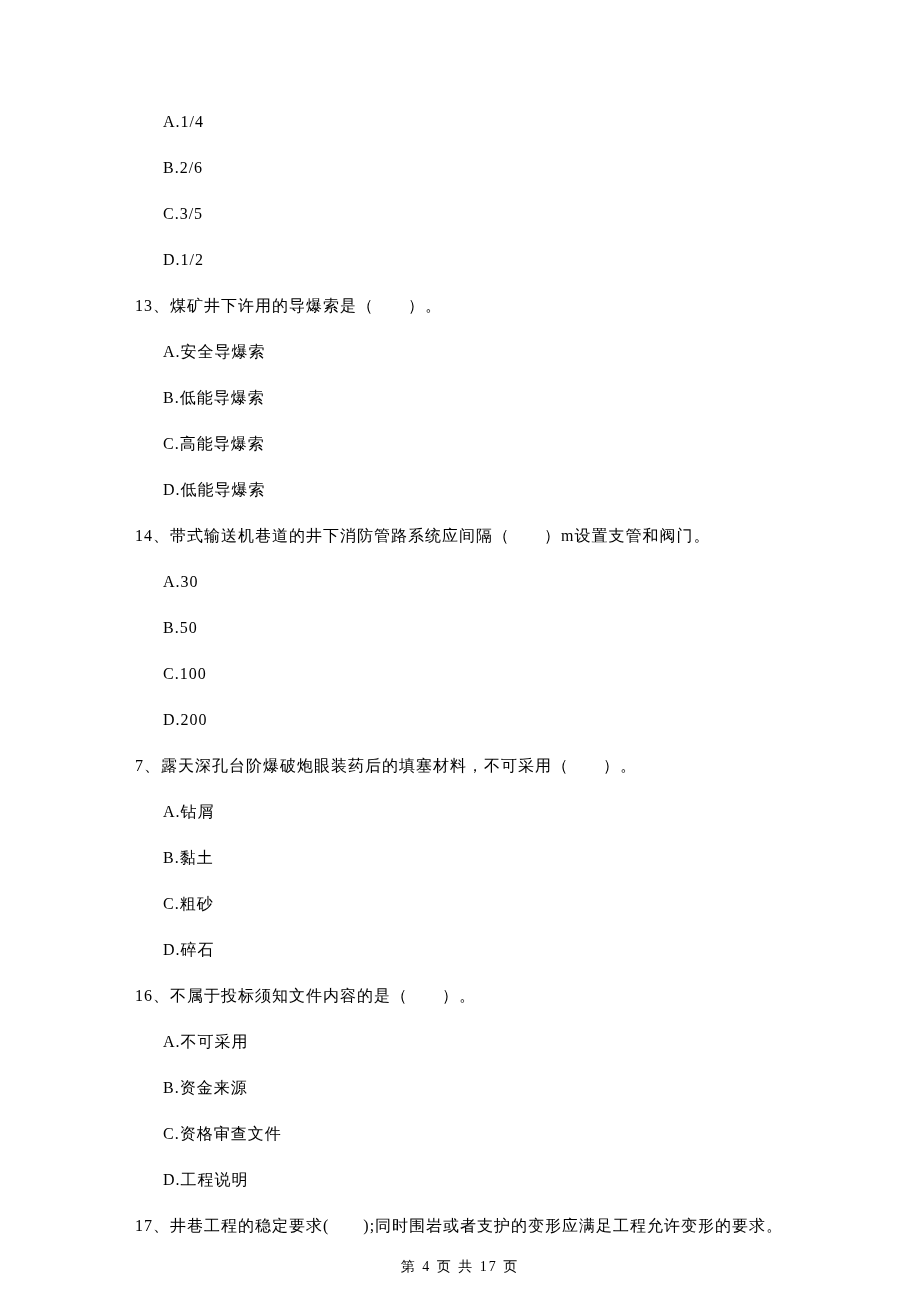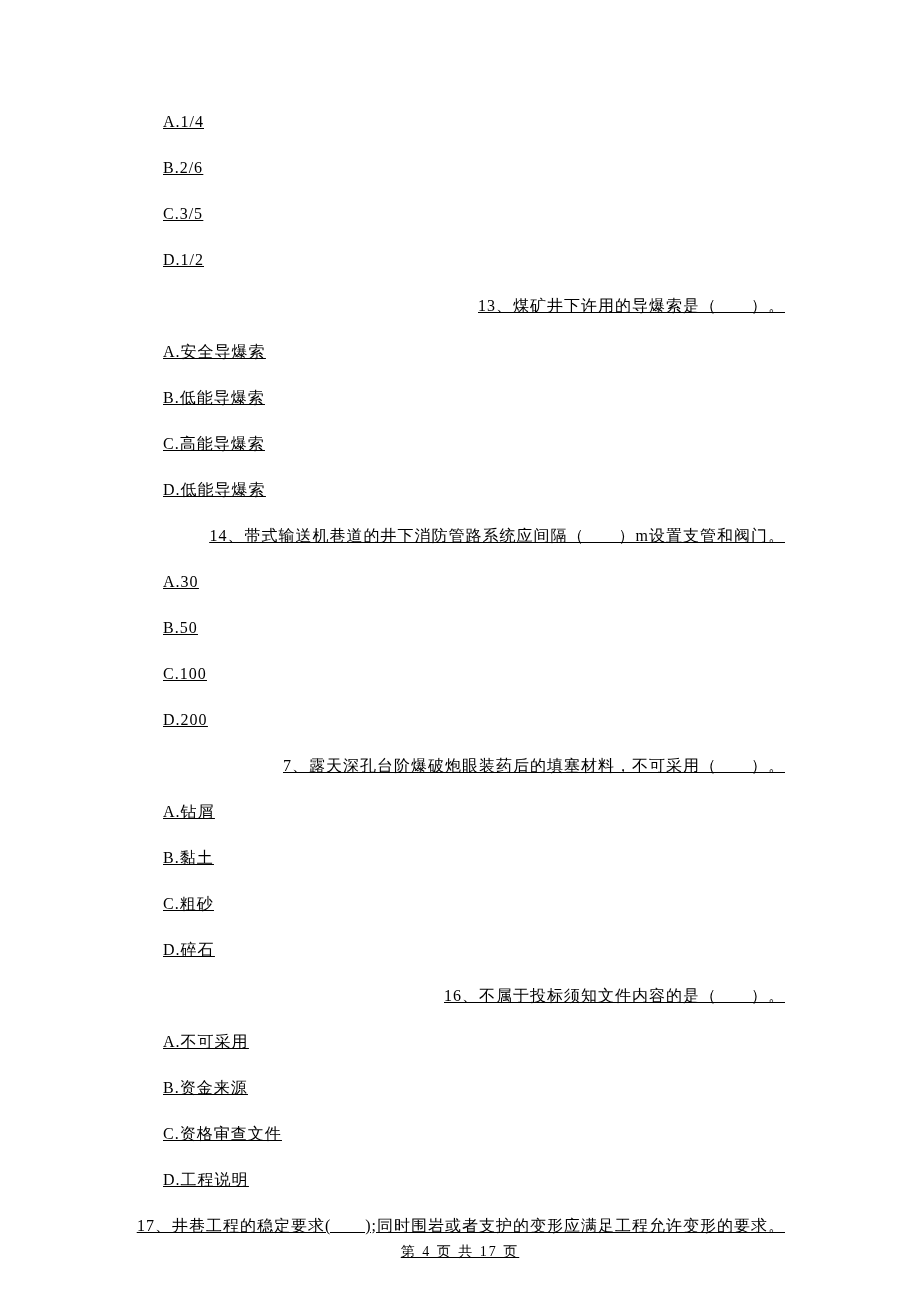--- a/index.html
+++ b/index.html
@@ -1,39 +1,38 @@
 <!DOCTYPE html>
 <html><head>
   <meta charset="utf-8">
   <style>
-    * { margin: 0; padding: 0; box-sizing: border-box; text-decoration: underline; }
+    * { margin: 0; padding: 0; box-sizing: border-box; }
     body {
       width: 920px;
       height: 1302px;
       background: #fff;
       font-family: "SimSun", "宋体", serif;
       font-size: 16px;
       color: #000;
       padding: 110px 135px 0 135px;
       line-height: 1.5;
       position: relative;
     }
     .option {
       margin-left: 28px;
       margin-bottom: 22px;
       letter-spacing: 1px;
     }
     .question {
       margin-bottom: 22px;
       letter-spacing: 1px;
-      text-align: right;
     }
     .footer {
       position: absolute;
-      bottom: 40px;
+      bottom: 25px;
       left: 0;
       width: 920px;
       text-align: center;
       font-size: 14px;
       letter-spacing: 2px;
     }
   </style>
 </head>
 <body>
 

